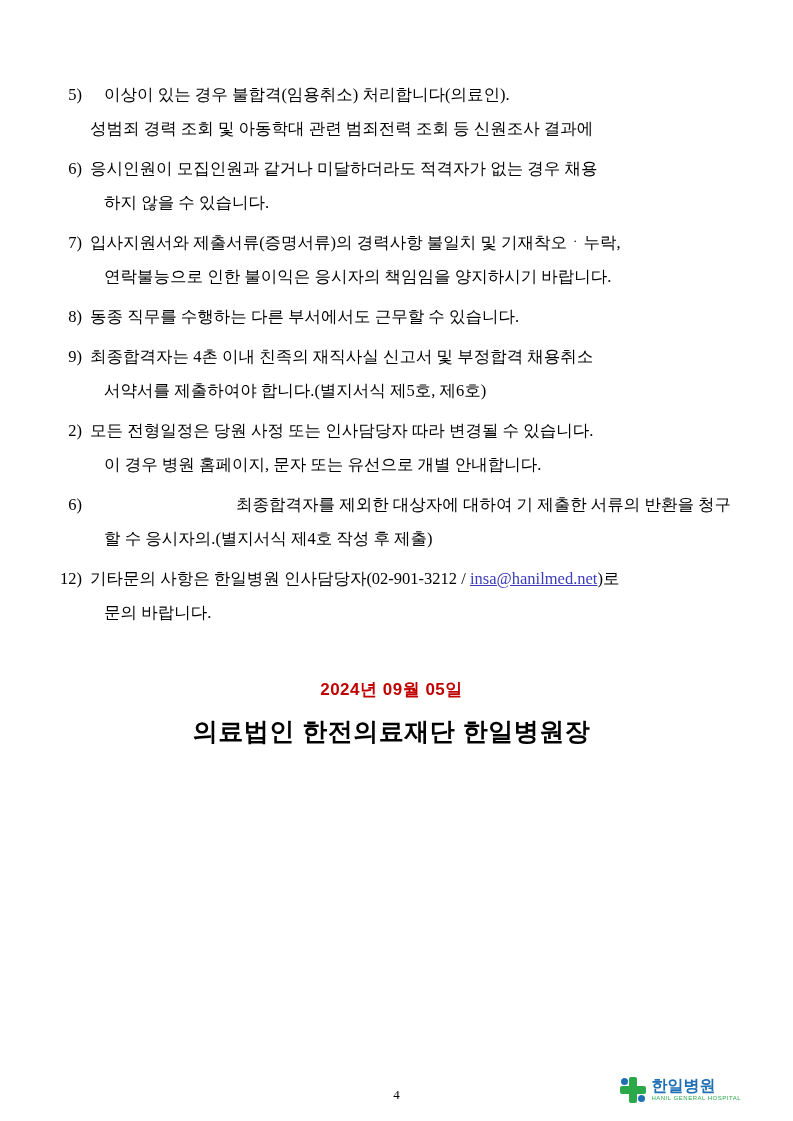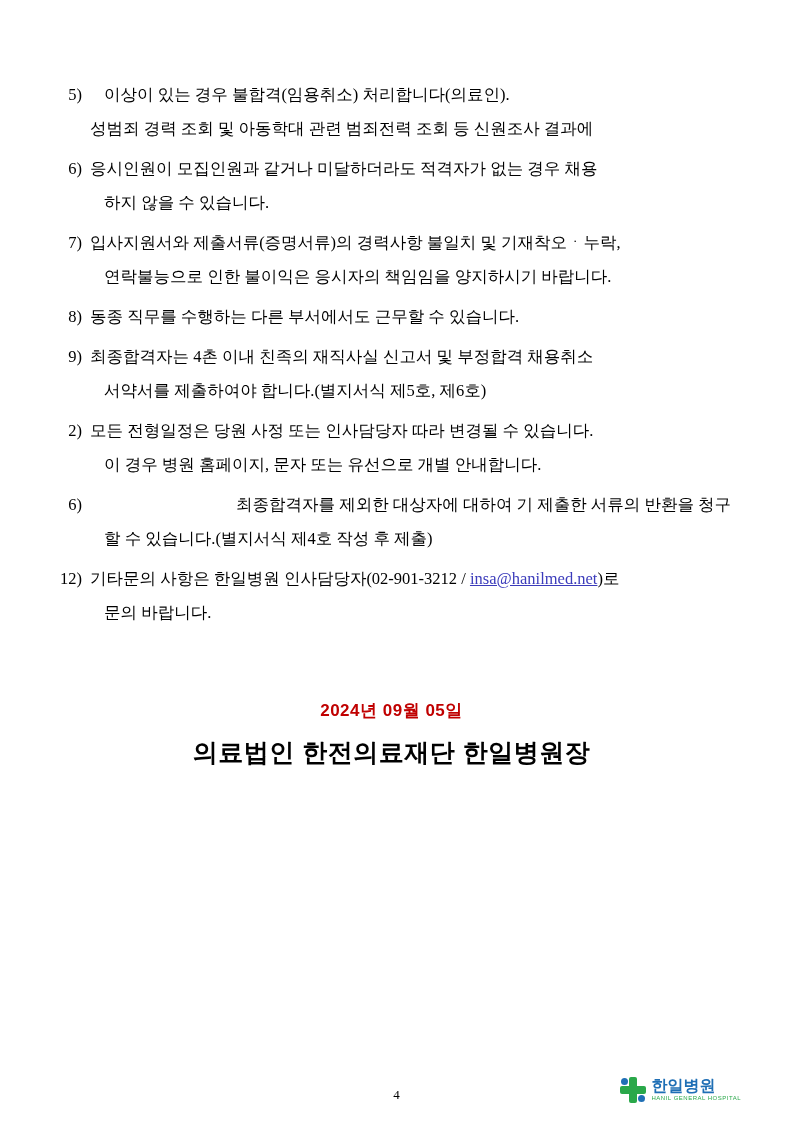--- a/index.html
+++ b/index.html
@@ -68,21 +68,21 @@
   }
   .link {
     color: #3b3bbb;
     text-decoration: underline;
   }
   .date-line {
     text-align: center;
     color: #c00000;
     font-weight: bold;
     font-size: 17px;
-    margin-top: 69px;
+    margin-top: 48px;
     letter-spacing: 0.5px;
     font-family: "Liberation Sans", "DejaVu Sans", sans-serif;
   }
   .org-line {
     text-align: center;
     color: #000000;
     font-weight: bold;
     font-size: 25px;
     margin-top: 14px;
     letter-spacing: 0.5px;
@@ -227,21 +227,21 @@
         <span class="line indent">이 경우 병원 홈페이지, 문자 또는 유선으로 개별 안내합니다.</span>
       </div>
     </li>
 
     <li class="item">
       <div class="marker">6)</div>
       <div class="body-text">
         <span class="line j2">
             <span>최종합격자를 제외한 대상자에 대하여 기 제출한 서류의 반환을 청구</span>
           </span>
-        <span class="line indent">할 수 있습니다.(별지서식 제4호 작성 후 제출)</span>
+        <span class="line indent">할 수 응시자의.(별지서식 제4호 작성 후 제출)</span>
       </div>
     </li>
 
     <li class="item">
       <div class="marker">12)</div>
       <div class="body-text">
         <span class="line"><span>기타문의 사항은 한일병원 인사담당자(02-901-3212 / </span><a class="link" href="#">insa@hanilmed.net</a><span>)로</span></span>
         <span class="line indent">문의 바랍니다.</span>
       </div>
     </li>

